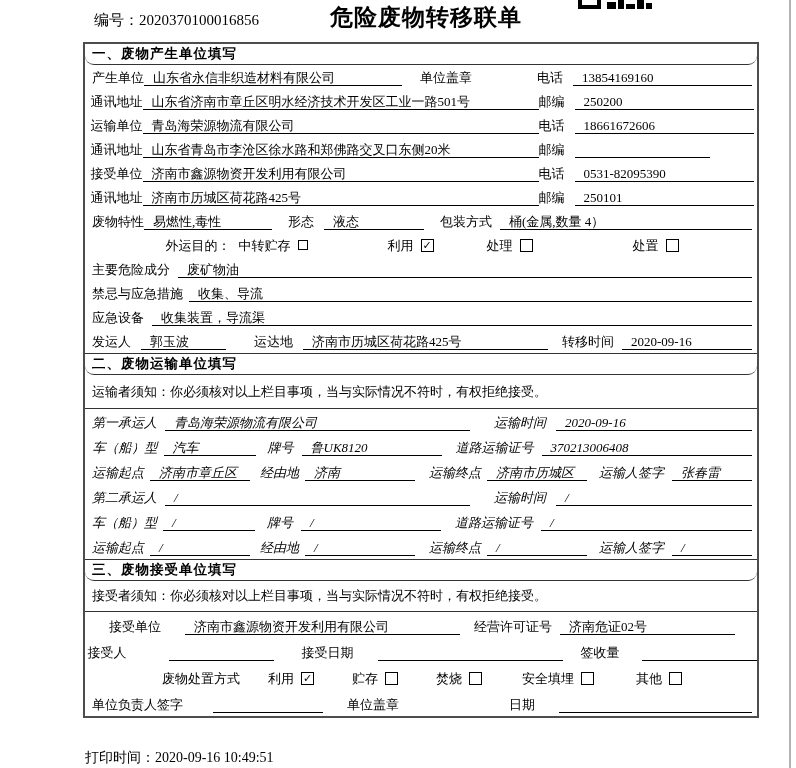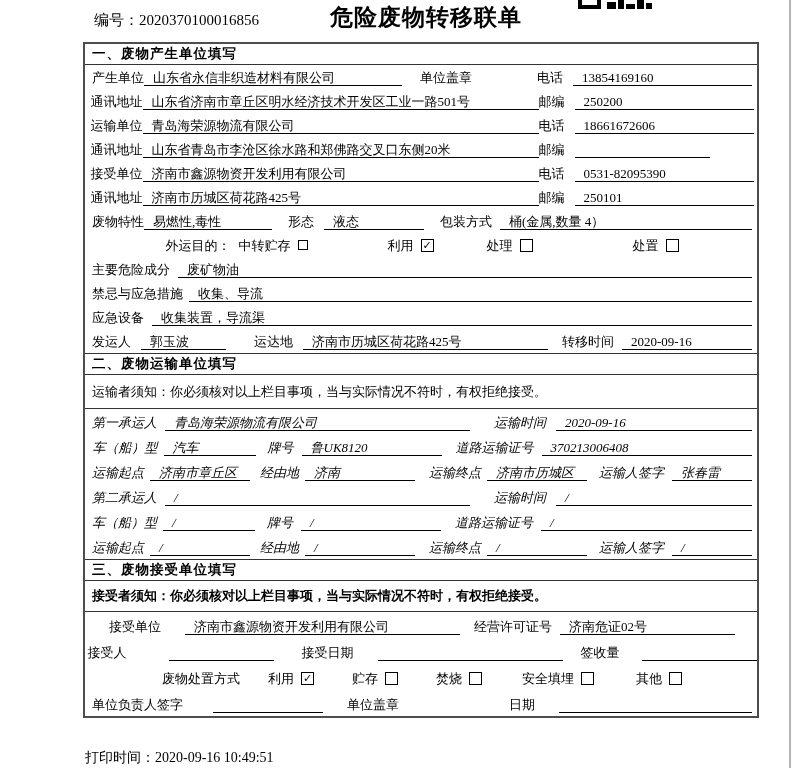--- a/index.html
+++ b/index.html
@@ -6,35 +6,35 @@
   .page{position:relative;width:796px;height:768px;background:#ffffff;overflow:hidden;
         font-family:"Liberation Serif","DejaVu Serif",serif;color:#000;font-size:13px;}
   .right-edge{position:absolute;left:789px;top:0;width:2px;height:768px;background:#b3b3b3;}
   .serial{position:absolute;left:82px;top:11px;font-size:15px;white-space:nowrap;margin-left:12px;}
   .doc-title{position:absolute;left:330px;top:2px;font-size:23px;font-weight:bold;letter-spacing:1px;white-space:nowrap;}
   .qr{position:absolute;left:578px;top:0;}
   .form{position:absolute;left:83px;top:42px;width:672px;border:2px solid #4d4d4d;background:#fff;}
   .section{}
   .section + .section{border-top:1px solid #333;}
   .sec-title{height:20px;line-height:19px;font-weight:bold;font-size:13.5px;
-             padding-left:7px;border-bottom:1px solid #333;letter-spacing:1px;}
+             padding-left:7px;border-bottom:1px solid #333;letter-spacing:1px;border-radius:9px;}
   .row{display:flex;align-items:flex-end;height:24px;padding:0 5px 3px 7px;
        box-sizing:border-box;white-space:nowrap;overflow:hidden;justify-content:center;}
   .s2 .row{height:25px;font-style:italic;}
   .s3 .row{height:26px;}
   .lbl{height:17px;line-height:17px;flex:0 0 auto;}
   .val{height:17px;line-height:17px;border-bottom:1px solid #000;
        padding:0 4px 0 9px;box-sizing:border-box;overflow:hidden;flex:0 0 auto;}
   .val.grow{flex:1 1 auto;}
   .rgroup{margin-left:auto;display:flex;align-items:flex-end;width:215px;flex:0 0 auto;}
   .rgroup .lbl{margin-right:10px;}
   .rgroup .val{flex:1 1 auto;}
   .notice{display:flex;align-items:center;border-bottom:1px solid #333;padding-left:7px;}
   .s2 .notice{height:33px;}
-  .s3 .notice{height:30px;font-weight:bold;}
+  .s3 .notice{height:30px;}
   .cb{display:inline-flex;align-items:center;justify-content:center;width:11px;height:11px;
       border:1px solid #000;margin-left:7px;font-size:11px;line-height:11px;flex:0 0 auto;
       align-self:center;}
   .cb.sm{width:8px;height:8px;align-self:flex-end;margin-bottom:4px;}
   .opt{display:flex;align-items:flex-end;flex:0 0 auto;}
   .footer{position:absolute;left:85px;top:749px;font-size:14px;white-space:nowrap;}
 </style>
 </head>
 <body>
 

